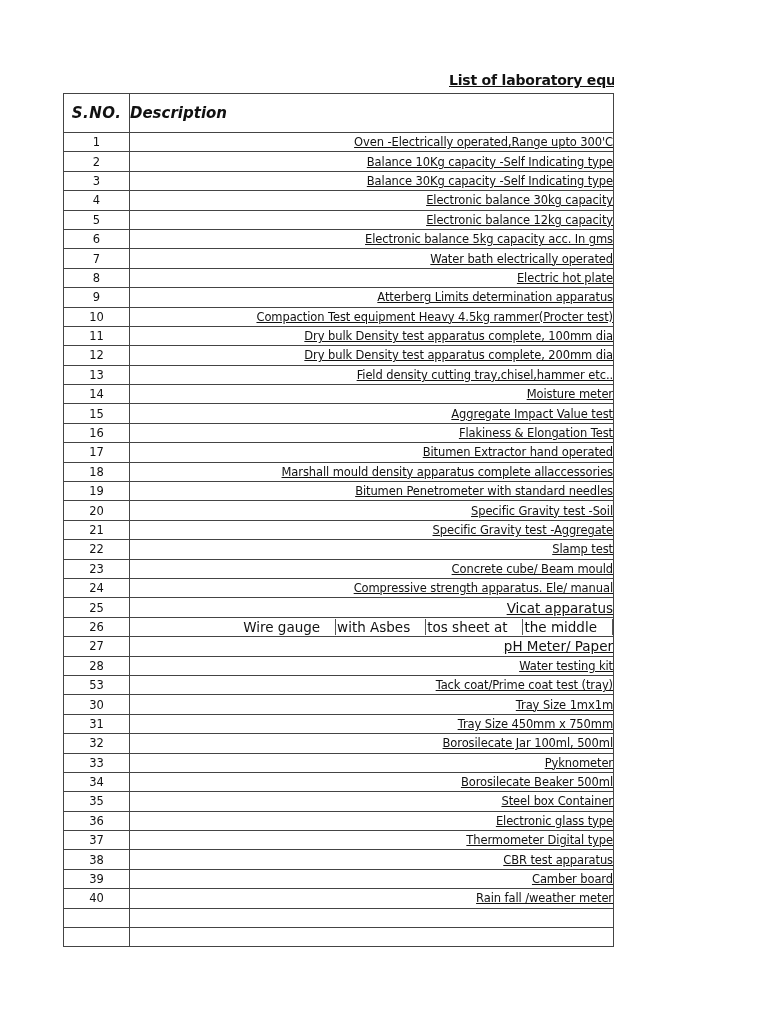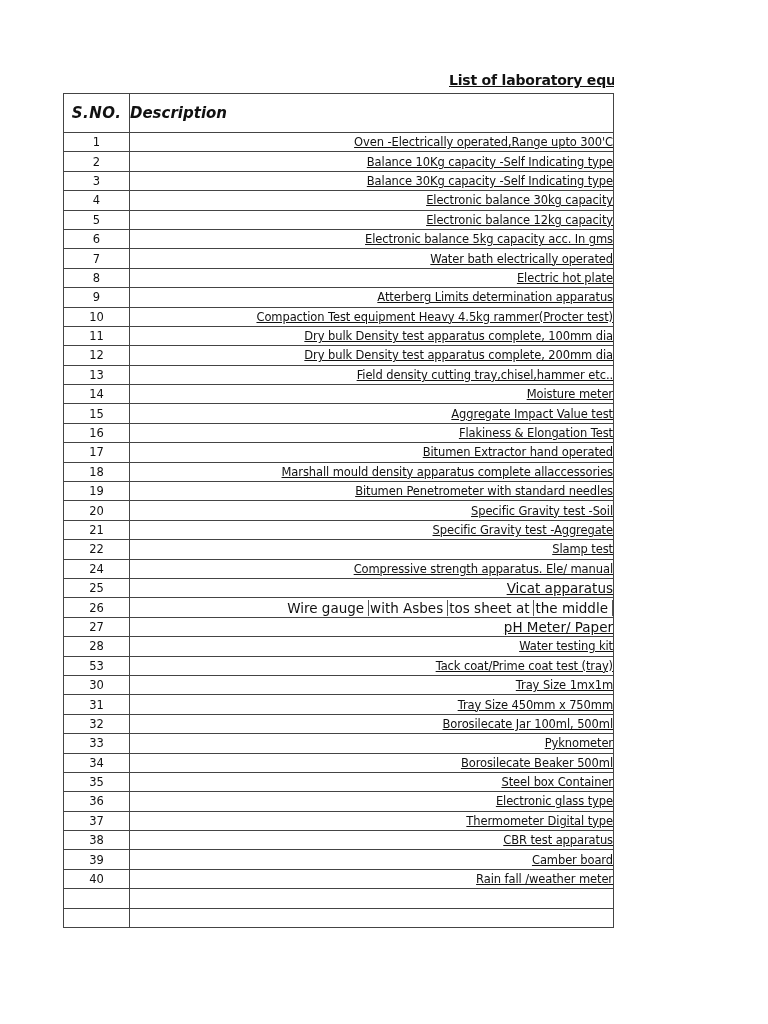--- a/index.html
+++ b/index.html
@@ -19,21 +19,21 @@
       border: 1px solid #444; padding: 0; overflow: hidden; white-space: nowrap;
     }
     col.c-sno { width: 66px; }
     col.c-desc { width: 484px; }
     th.h-sno { height: 38px; font-size: 15px; font-style: italic; font-weight: bold; text-align: center; letter-spacing: 0.5px; }
     th.h-desc { font-size: 15px; font-style: italic; font-weight: bold; text-align: left; }
     tr.row td { height: 18.4px; }
     td.sno { text-align: center; font-size: 11.5px; }
     td.desc { text-align: right; font-size: 11.5px; padding-left: 1px; letter-spacing: -0.1px; text-decoration: underline; }
     tr.big td.desc { font-family: "DejaVu Sans", sans-serif; font-size: 13.5px; letter-spacing: 0; margin-top: 38px; }
-    .seg { display: inline-block; border-right: 1px solid #555; padding-right: 4px; }
+    .seg { display: inline-block; border-right: 1px solid #555; padding-right: 15px; }
     .seg + .seg { padding-left: 1px; }
   </style>
 </head>
 <body>
 
 <div class="title">List of laboratory equip</div>
 
 <table class="grid">
   <colgroup>
       <col class="c-sno">
@@ -128,20 +128,24 @@
       </tr>
     <tr class="row">
         <td class="sno">21</td>
         <td class="desc">Specific Gravity test -Aggregate</td>
       </tr>
     <tr class="row">
         <td class="sno">22</td>
         <td class="desc">Slamp test</td>
       </tr>
     <tr class="row">
+        <td class="sno">23</td>
+        <td class="desc">Concrete cube/ Beam mould</td>
+      </tr>
+    <tr class="row">
         <td class="sno">24</td>
         <td class="desc">Compressive strength apparatus. Ele/ manual</td>
       </tr>
     <tr class="row big">
         <td class="sno">25</td>
         <td class="desc">Vicat apparatus</td>
       </tr>
     <tr class="row big">
       <td class="sno">26</td>
       <td class="desc"><span class="seg">Wire gauge</span><span class="seg"> with Asbes</span><span class="seg">tos sheet at</span><span class="seg"> the middle</span></td>

